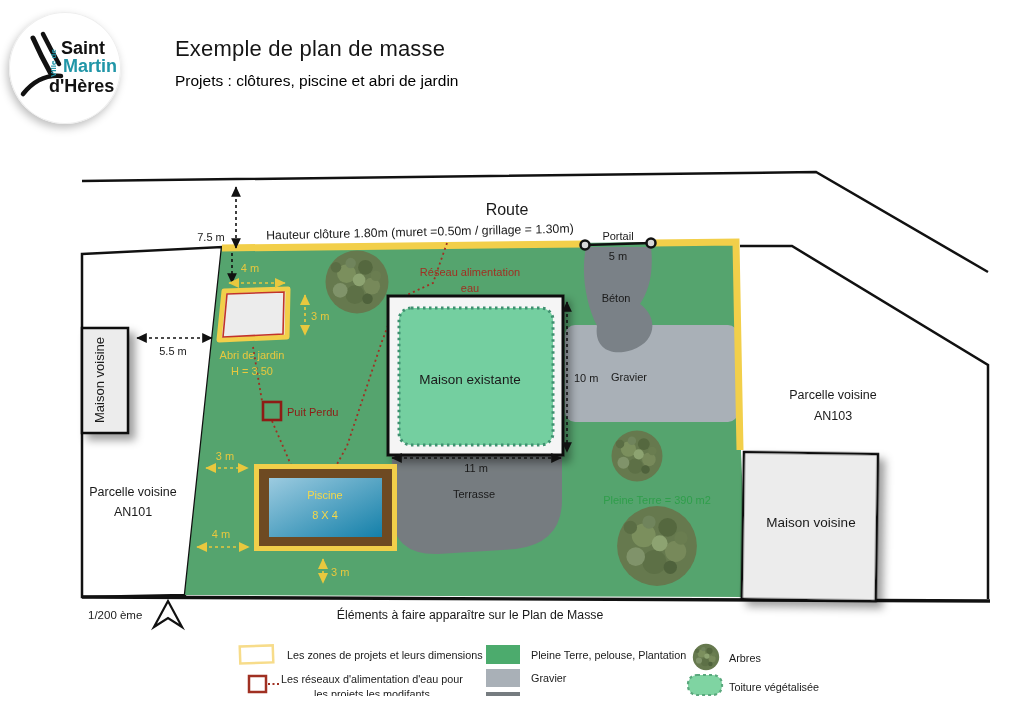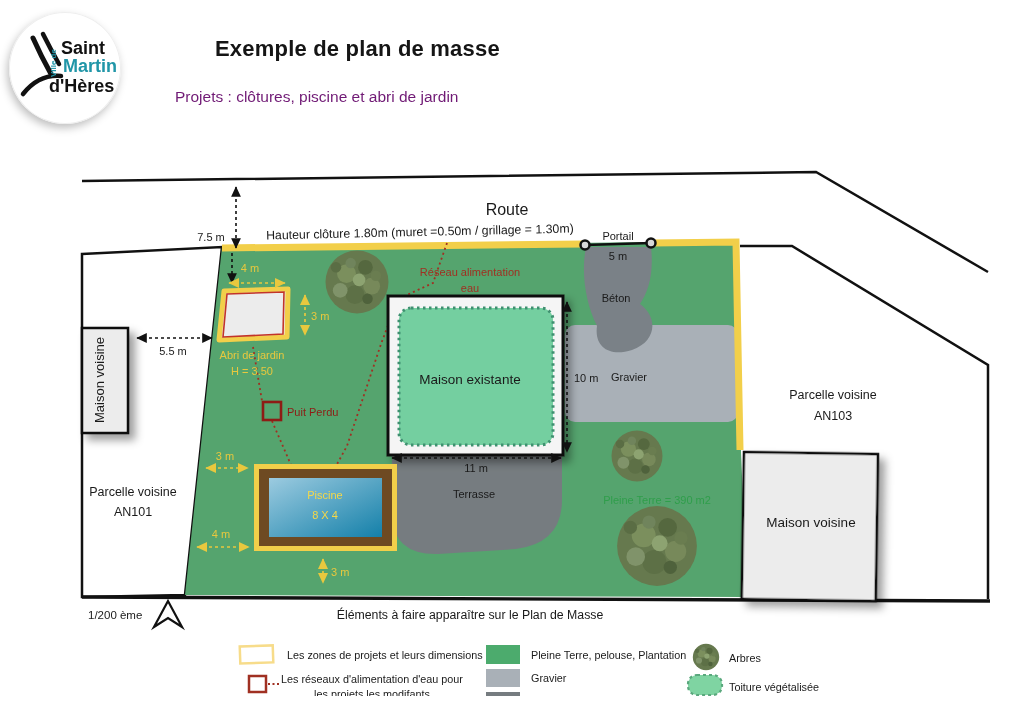--- a/index.html
+++ b/index.html
@@ -1,21 +1,21 @@
 <!DOCTYPE html>
 <html><head>
 <meta charset="utf-8">
 <style>
   html,body{margin:0;padding:0;background:#fff;}
   .page{position:relative;width:1030px;height:696px;background:#fff;
         font-family:"Liberation Sans",sans-serif;overflow:hidden;}
   .logo-circle{position:absolute;left:9px;top:12px;width:112px;height:112px;border-radius:50%;
         background:#fff;box-shadow:-2px 4px 8px rgba(0,0,0,0.25), 0 0 0 1px #eee inset;}
-  .page-title{position:absolute;left:175px;top:36px;font-size:22px;font-weight:bold;color:#151515;letter-spacing:.2px;margin-left:40px;}
-  .page-subtitle{position:absolute;left:175px;top:72px;font-size:15.5px;color:#701a75;margin-top:16px;}
+  .page-title{position:absolute;left:175px;top:36px;font-size:22px;font-weight:normal;color:#151515;letter-spacing:.2px;}
+  .page-subtitle{position:absolute;left:175px;top:72px;font-size:15.5px;color:#000000;}
   svg text{font-family:"Liberation Sans",sans-serif;}
 </style>
 </head>
 <body>
 
 <div class="page">
 
   <div class="logo-circle">
     <svg width="112" height="112" viewBox="0 0 112 112">
       <path d="M24,26 Q32,44 42,62" stroke="#111" stroke-width="5" fill="none" stroke-linecap="round"></path>

